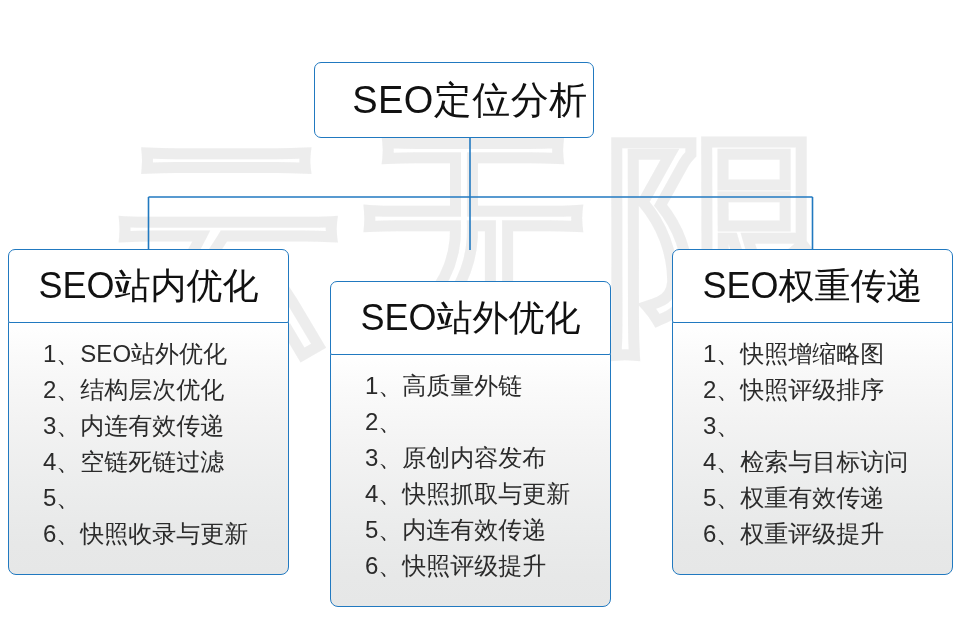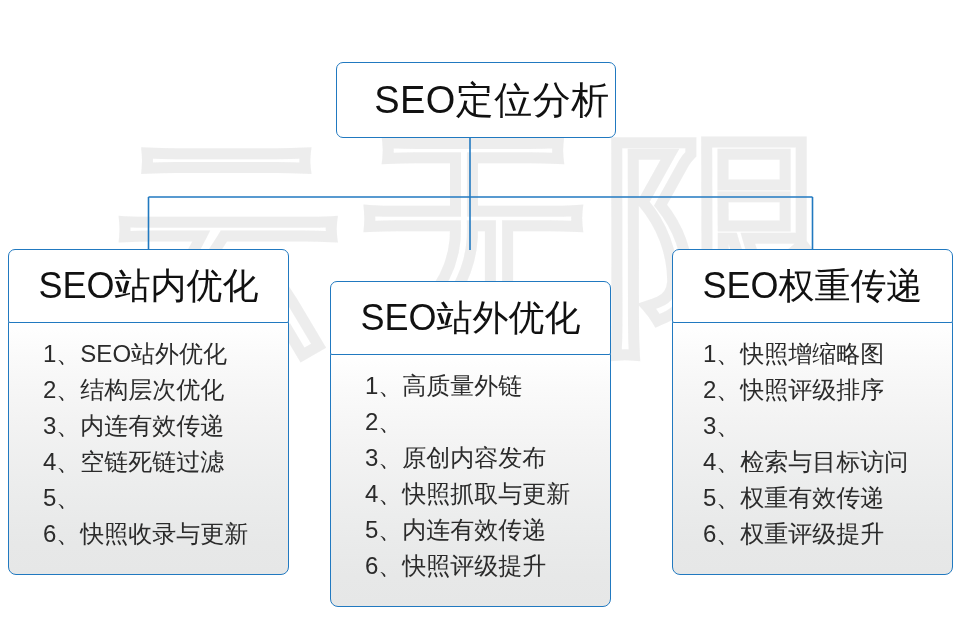--- a/index.html
+++ b/index.html
@@ -58,21 +58,21 @@
     top: 0;
     width: 960px;
     height: 641px;
     z-index: 1;
     pointer-events: none;
   }
 
   
   .root-box {
     position: absolute;
-    left: 336px;
+    left: 314px;
     top: 62px;
     width: 280px;
     height: 76px;
     box-sizing: border-box;
     border: 1.6px solid #2179c0;
     border-radius: 7px;
     background: #ffffff;
     display: flex;
     align-items: center;
     justify-content: center;

